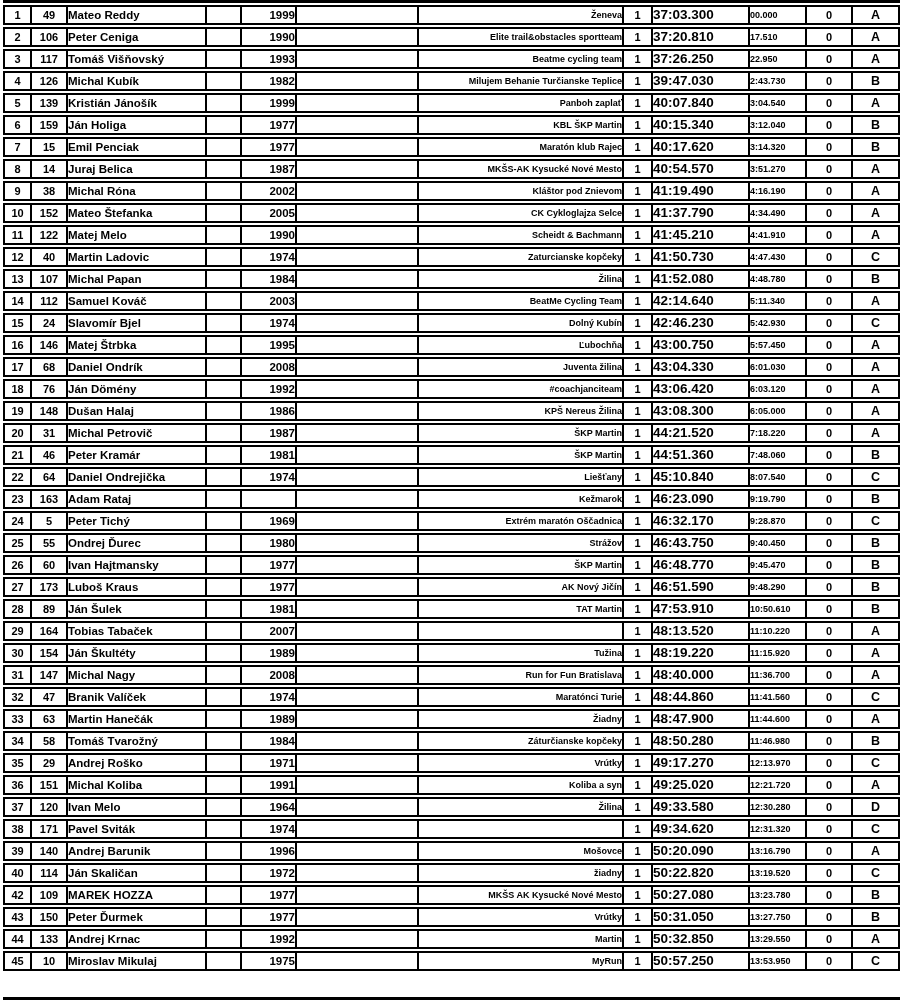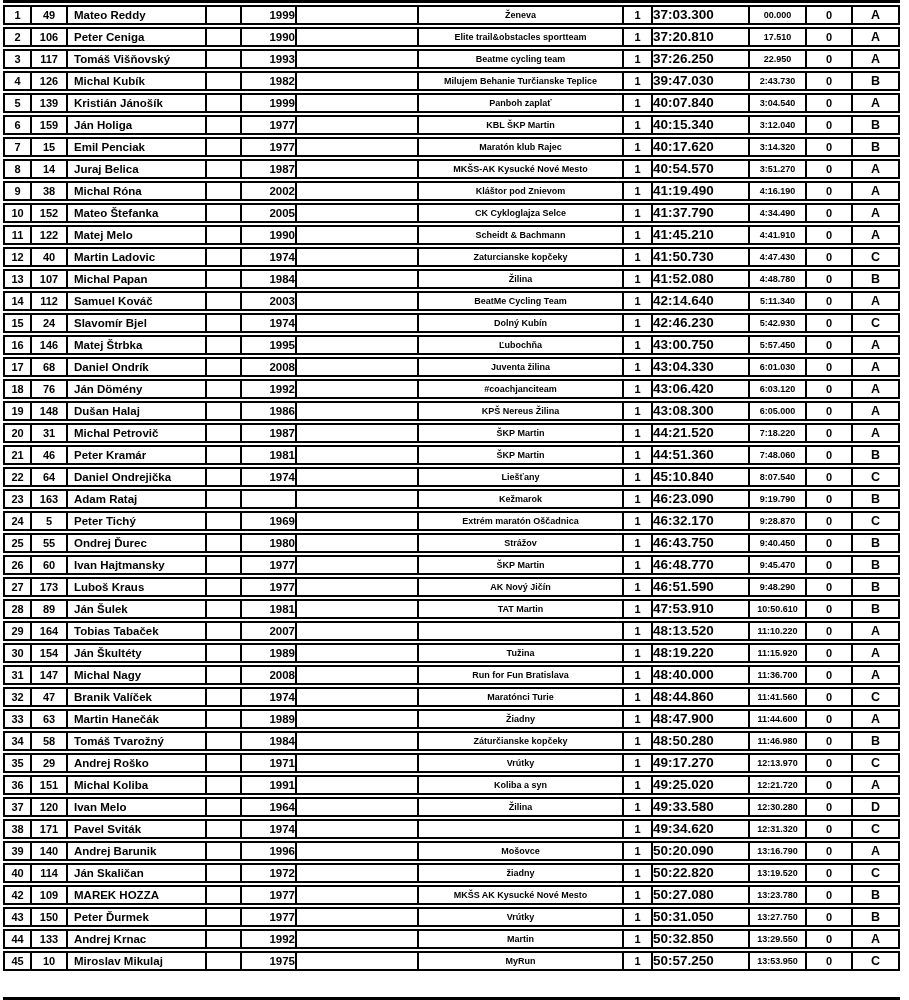--- a/index.html
+++ b/index.html
@@ -44,28 +44,28 @@
     font-size: 11px;
     line-height: 16px;
     vertical-align: middle;
     white-space: nowrap;
     overflow: hidden;
   }
   td:first-child { border-left: 2px solid #000000; }
 
   .c-position { text-align: center; }
   .c-bib      { text-align: center; }
-  .c-name     { text-align: left; padding-left: 6px; font-size: 11.5px; }
+  .c-name     { text-align: left; font-size: 11.5px; }
   .c-spacer1  { }
   .c-year     { text-align: right; font-size: 11.5px; }
   .c-spacer2  { }
-  .c-team     { text-align: center; padding-left: 0; font-size: 9px; margin-left: 48px; }
+  .c-team     { text-align: right; padding-left: 0; font-size: 9px; margin-left: 48px; }
   .c-laps     { text-align: center; }
   .c-time     { text-align: left; font-size: 13.5px; }
-  .c-gap      { text-align: center; font-size: 9px; }
+  .c-gap      { text-align: left; font-size: 9px; }
   .c-penalty  { text-align: center; }
   .c-category { text-align: center; font-size: 12.5px; }
 </style>
 </head>
 <body>
 
 <div class="edge-bar top"></div>
 
 <table class="results">
   <colgroup>

